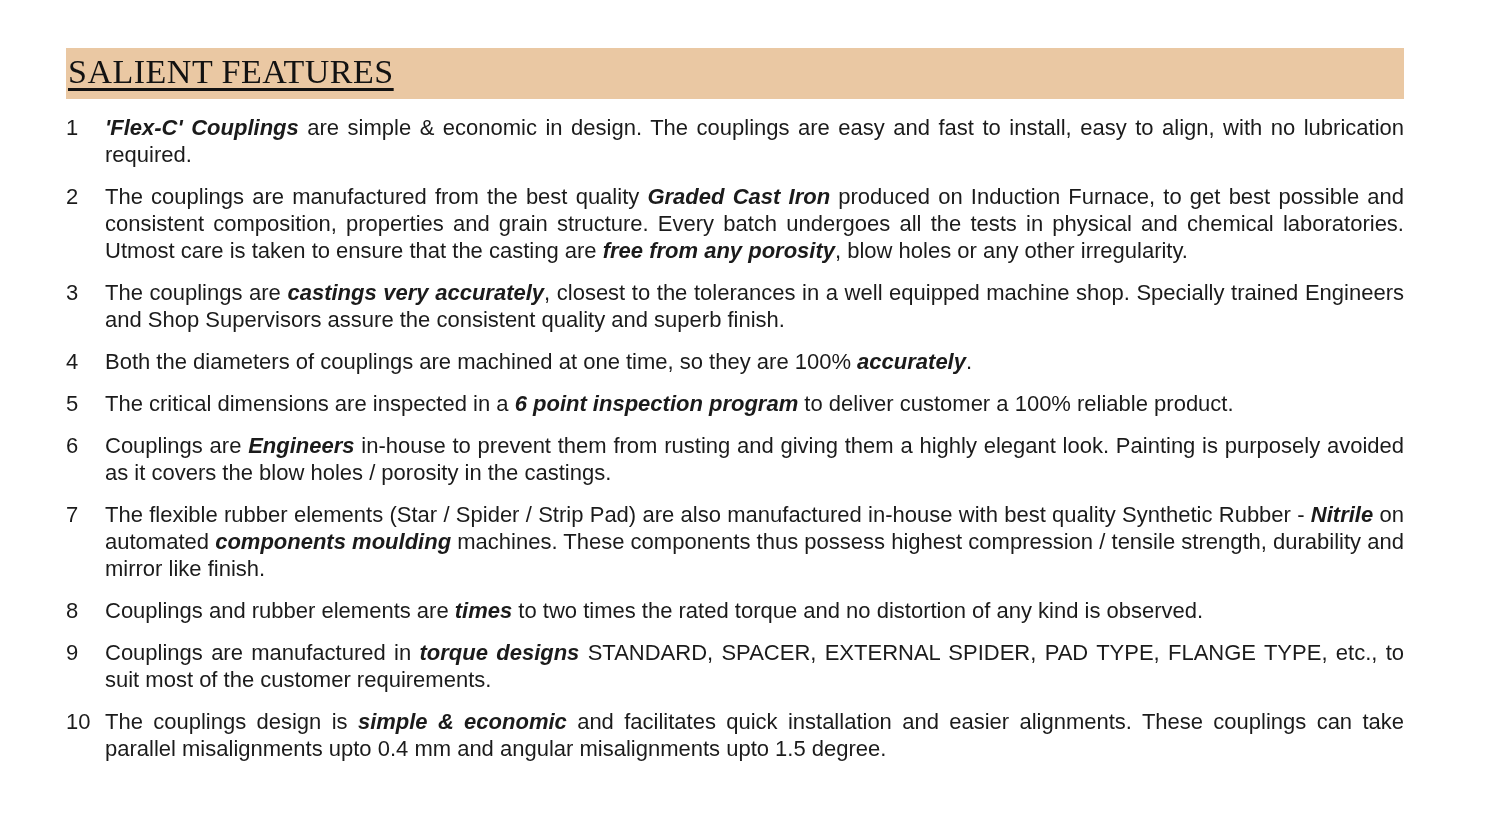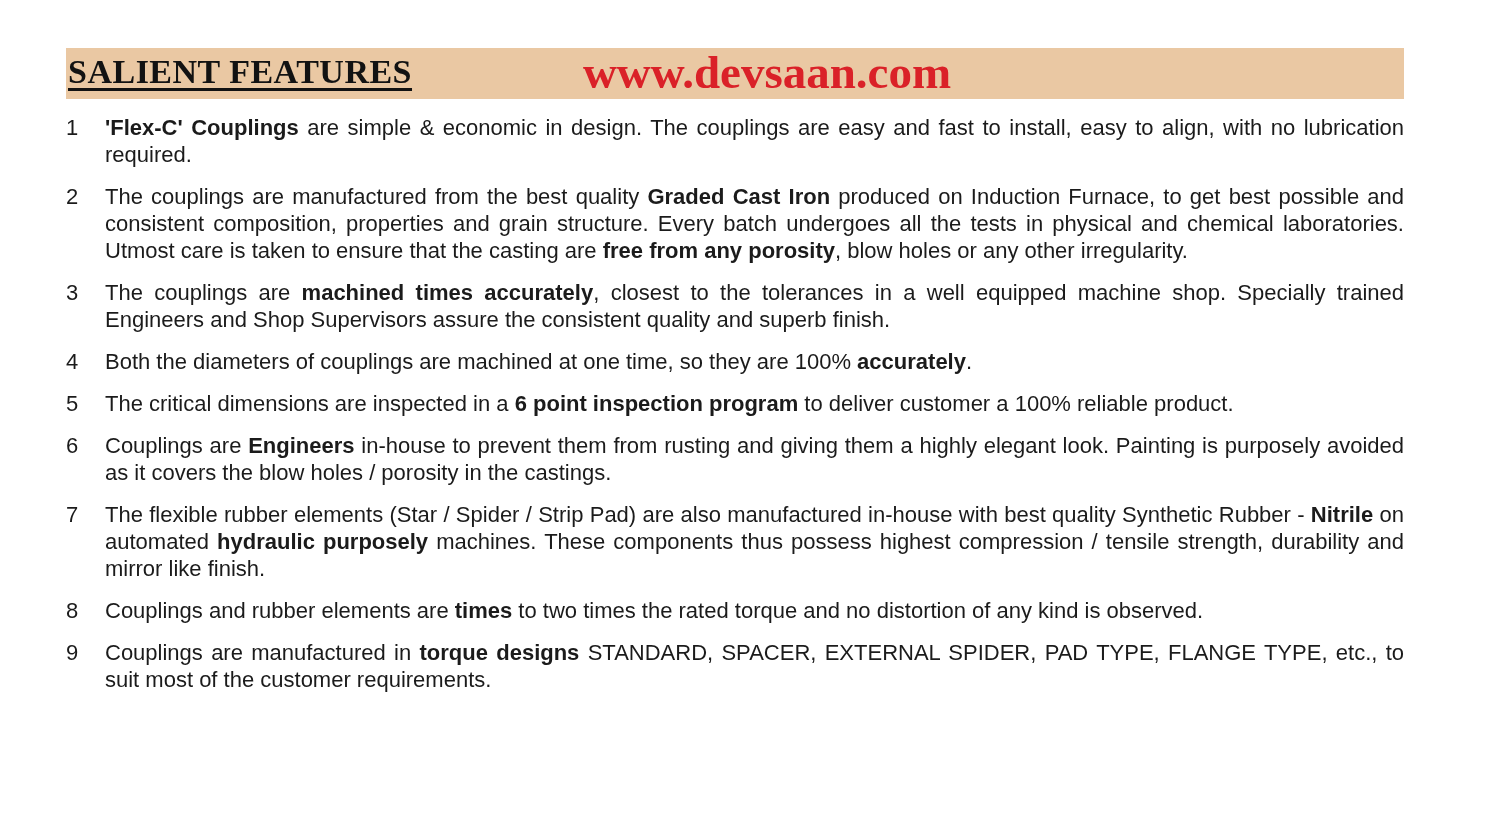--- a/index.html
+++ b/index.html
@@ -17,21 +17,21 @@
     width: 1500px;
   }
   .band {
     position: relative;
     height: 51px;
     display: flex;
     align-items: center;
   }
   .title {
     font-family: "Liberation Serif", serif;
-    font-weight: bold;
+    font-weight: normal;
     font-size: 34px;
     letter-spacing: 0.5px;
     color: #121212;
     margin: 0 0 4px 2px;
     text-decoration: underline;
     text-decoration-thickness: 3px;
     text-underline-offset: 5px;
     white-space: nowrap;
   }
   .watermark {
@@ -54,61 +54,64 @@
   }
   .feature + .feature { margin-top: 15px; }
   .num {
     flex: 0 0 39px;
     width: 39px;
   }
   .text {
     flex: 1;
     text-align: justify;
   }
-  .text b { font-weight: bold; }
+  .text b { font-weight: bold; font-style: italic; }
 </style>
 </head>
 <body style="color: rgb(27, 27, 27);">
 
 <div class="page">
   <div class="band" style="background: rgb(234, 200, 163);">
     <h1 class="title" style="color: rgb(18, 18, 18);">SALIENT FEATURES</h1>
-    <span class="watermark" style="color: rgb(218, 33, 40);">www.devsaan.com</span>
   </div>
   <div class="features">
       <div class="feature">
         <div class="num">1</div>
         <div class="text"><b>'Flex-C' Couplings</b> are simple &amp; economic in design. The couplings are easy and fast to install, easy to align, with no lubrication required.</div>
       </div>
       <div class="feature">
         <div class="num">2</div>
         <div class="text">The couplings are manufactured from the best quality <b>Graded Cast Iron</b> produced on Induction Furnace, to get best possible and consistent composition, properties and grain structure. Every batch undergoes all the tests in physical and chemical laboratories. Utmost care is taken to ensure that the casting are <b>free from any porosity</b>, blow holes or any other irregularity.</div>
       </div>
       <div class="feature">
         <div class="num">3</div>
-        <div class="text">The couplings are <b>machined times accurately</b>, closest to the tolerances in a well equipped machine shop. Specially trained Engineers and Shop Supervisors assure the consistent quality and superb finish.</div>
+        <div class="text">The couplings are <b>castings very accurately</b>, closest to the tolerances in a well equipped machine shop. Specially trained Engineers and Shop Supervisors assure the consistent quality and superb finish.</div>
       </div>
       <div class="feature">
         <div class="num">4</div>
         <div class="text">Both the diameters of couplings are machined at one time, so they are 100% <b>accurately</b>.</div>
       </div>
       <div class="feature">
         <div class="num">5</div>
         <div class="text">The critical dimensions are inspected in a <b>6 point inspection program</b> to deliver customer a 100% reliable product.</div>
       </div>
       <div class="feature">
         <div class="num">6</div>
         <div class="text">Couplings are <b>Engineers</b> in-house to prevent them from rusting and giving them a highly elegant look. Painting is purposely avoided as it covers the blow holes / porosity in the castings.</div>
       </div>
       <div class="feature">
         <div class="num">7</div>
-        <div class="text">The flexible rubber elements (Star / Spider / Strip Pad) are also manufactured in-house with best quality Synthetic Rubber - <b>Nitrile</b> on automated <b>hydraulic purposely</b> machines. These components thus possess highest compression / tensile strength, durability and mirror like finish.</div>
+        <div class="text">The flexible rubber elements (Star / Spider / Strip Pad) are also manufactured in-house with best quality Synthetic Rubber - <b>Nitrile</b> on automated <b>components moulding</b> machines. These components thus possess highest compression / tensile strength, durability and mirror like finish.</div>
       </div>
       <div class="feature">
         <div class="num">8</div>
         <div class="text">Couplings and rubber elements are <b>times</b> to two times the rated torque and no distortion of any kind is observed.</div>
       </div>
       <div class="feature">
         <div class="num">9</div>
         <div class="text">Couplings are manufactured in <b>torque designs</b> STANDARD, SPACER, EXTERNAL SPIDER, PAD TYPE, FLANGE TYPE, etc., to suit most of the customer requirements.</div>
       </div>
+      <div class="feature">
+        <div class="num">10</div>
+        <div class="text">The couplings design is <b>simple &amp; economic</b> and facilitates quick installation and easier alignments. These couplings can take parallel misalignments upto 0.4 mm and angular misalignments  upto 1.5 degree.</div>
+      </div>
     </div>
 </div>
 
 </body></html>

